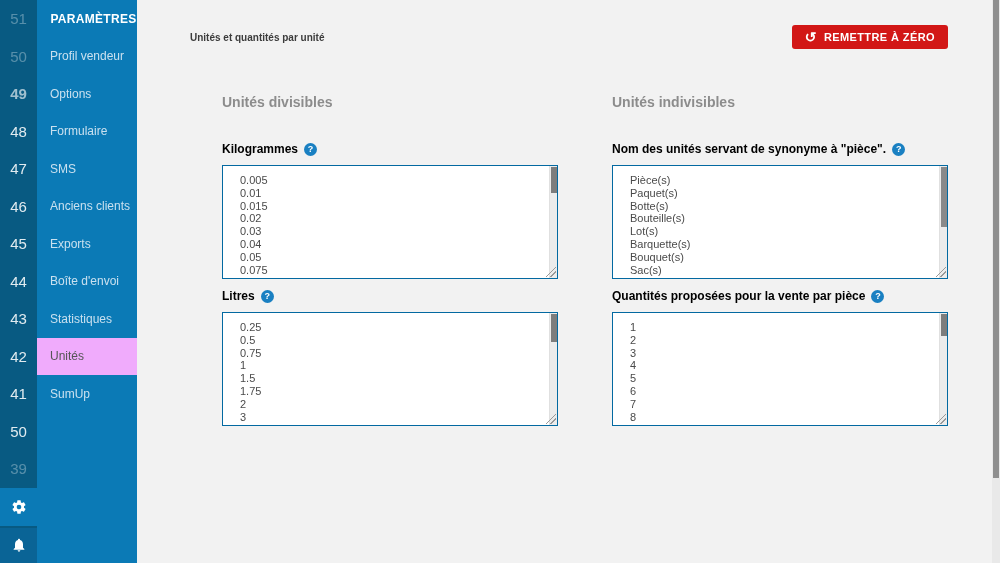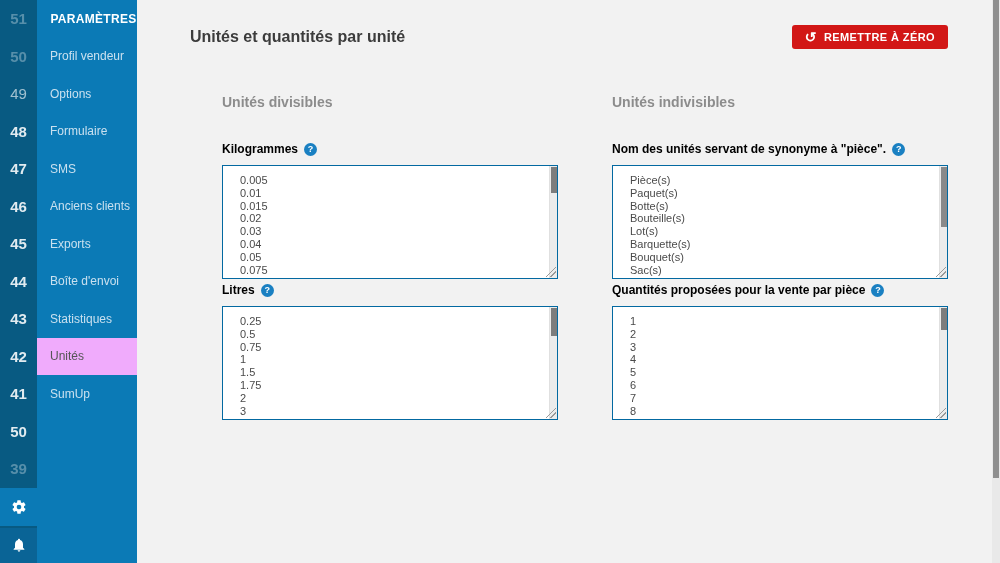--- a/index.html
+++ b/index.html
@@ -4,51 +4,51 @@
 <style>
   * { margin:0; padding:0; box-sizing:border-box; }
   html,body { width:1000px; height:563px; }
   body { font-family:"Liberation Sans", sans-serif; background:#f2f2f2; overflow:hidden; }
 
   .app { position:relative; width:1000px; height:563px; display:flex; background:#f2f2f2; }
 
   
   .rail { width:37px; background:#085a82; display:flex; flex-direction:column; flex-shrink:0; }
   .week { height:37.5px; display:flex; align-items:center; justify-content:center;
-          color:rgba(255,255,255,.88); font-size:15px; cursor:pointer;font-weight:bold; }
+          color:rgba(255,255,255,.88); font-size:15px; cursor:pointer; }
   .week.muted { color:rgba(255,255,255,.32); }
-  .week.current { font-weight:400; color:rgba(255,255,255,.62); }
+  .week.current { font-weight:700; color:rgba(255,255,255,.62); }
   .rail-tile { height:38px; display:flex; align-items:center; justify-content:center; cursor:pointer; }
   .tile-gear { background:#0b7ab6; }
   .tile-bell { background:#0a6496; margin-top:2px; flex:1; }
   .rail-tile svg { width:16px; height:16px; fill:#ffffff; }
 
   
   .menu { width:100px; background:#0b7ab6; display:flex; flex-direction:column; flex-shrink:0; }
   .menu-item { height:37.5px; display:flex; align-items:center; padding-left:13px;
                font-size:12px; color:#c9e0ef; cursor:pointer; white-space:nowrap; }
   .menu-item.title { color:#ffffff; font-weight:700; letter-spacing:.3px; cursor:default;justify-content:center; }
   .menu-item.active { background:#f0abfc; color:#555555; }
   .menu-fill { flex:1; }
 
   
   .main { flex:1; padding:0 52px 0 53px; position:relative; }
   .content-header { margin-top:25px; display:flex; justify-content:space-between; align-items:center; }
-  .page-title { font-size:16px; font-weight:700; color:#3c3c3c; }
+  .page-title { font-size:10px; font-weight:700; color:#3c3c3c; }
   .reset-btn { height:24px; background:#d21716; color:#ffffff; border:none; border-radius:3px;
                font-family:"Liberation Sans",sans-serif; font-size:11px; font-weight:700;
                letter-spacing:.4px; padding:0 13px; display:flex; align-items:center; gap:7px;
                cursor:pointer; }
   .reset-icon { font-size:14px; font-weight:700; line-height:1; }
 
   .columns { display:flex; gap:22px; margin-top:45px; }
   .col { flex:1; min-width:0;padding-left:32px; }
   .col-heading { font-size:14px; color:#8c8c8c; }
   .field { margin-top:32px; }
-  .field + .field { margin-top:4px; }
+  .field + .field { margin-top:10px; }
   .field-label-row { display:flex; align-items:center; gap:6px; margin-bottom:9px; }
   .field-label { font-size:12px; font-weight:700; color:#000000; }
   .help-icon { width:13px; height:13px; border-radius:50%; background:#1a80c2; color:#ffffff;
                font-size:9px; font-weight:700; display:flex; align-items:center; justify-content:center;
                cursor:pointer; flex-shrink:0; }
 
   .box { position:relative; height:114px; background:#ffffff; border:1px solid #0369a1; }
   .box textarea { position:absolute; inset:0; width:100%; height:100%; border:none; outline:none;
                   resize:none; overflow:hidden; background:transparent;
                   font-family:"Liberation Sans",sans-serif; font-size:11px; line-height:12.8px;

